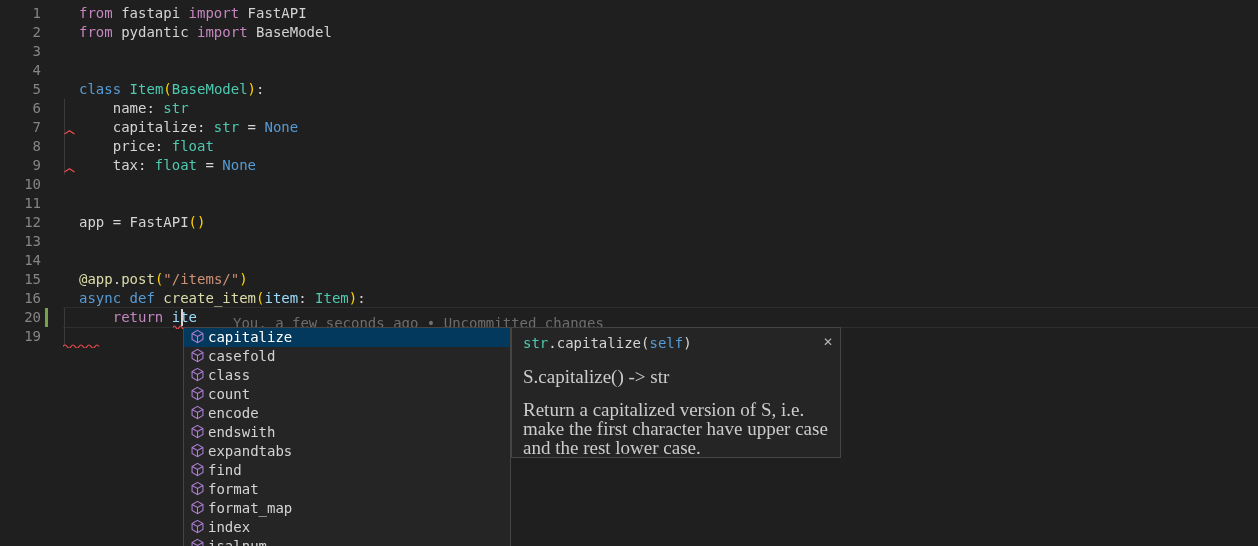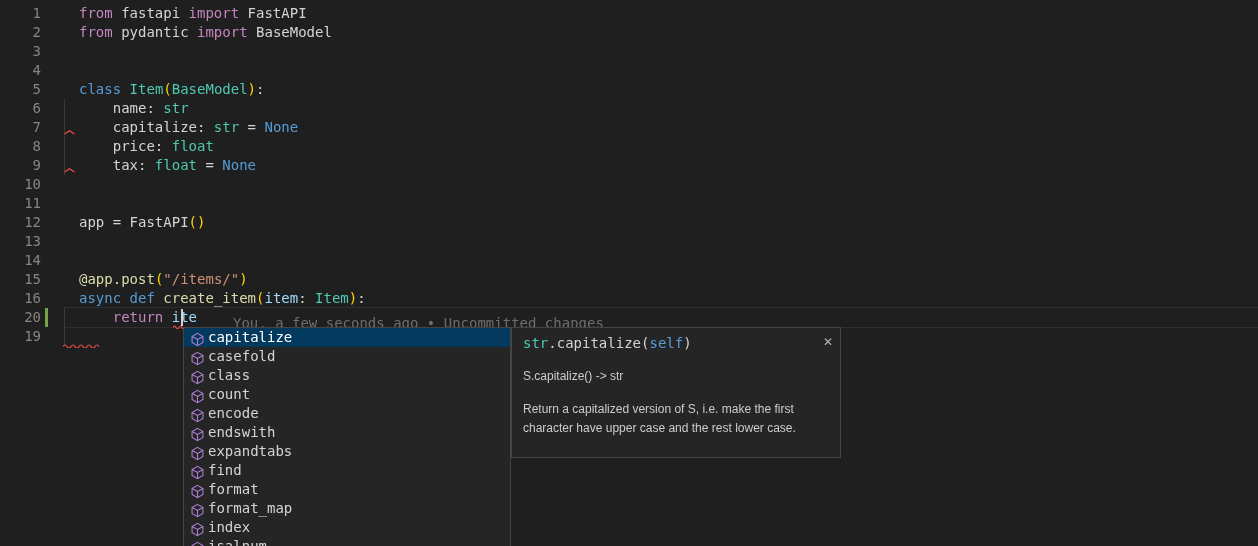--- a/index.html
+++ b/index.html
@@ -35,34 +35,34 @@
   .cursor{position:absolute;left:181px;top:309px;width:2px;height:17px;
       background:var(--c-cursor,#d4d4d4);}
   .blame{position:absolute;left:233px;top:308px;height:19px;line-height:19px;
       color:var(--c-blame,#6e6e6e);white-space:pre;margin-top:6px;}
   
   .sq{position:absolute;}
   
   .suggest{position:absolute;left:183px;top:327px;width:328px;height:240px;
       background:var(--c-widgetBg,#252526);border:1px solid var(--c-widgetBorder,#454545);
       box-sizing:border-box;}
-  .srow{display:flex;align-items:flex-end;height:19px;padding-left:5px;cursor:pointer;}
+  .srow{display:flex;align-items:flex-start;height:19px;padding-left:5px;cursor:pointer;}
   .srow.selected{background:var(--c-selectionBg,#04395E);}
   .srow .micon{width:16px;height:16px;flex:0 0 16px;margin-right:3px;display:flex;
       align-items:center;justify-content:center;}
   .srow .slabel{color:var(--c-plain,#d4d4d4);white-space:pre;}
   .srow.selected .slabel{color:#ffffff;}
   
   .docs{position:absolute;left:511px;top:327px;width:330px;height:131px;
       background:var(--c-widgetBg,#252526);border:1px solid var(--c-widgetBorder,#454545);
       box-sizing:border-box;padding:6px 11px 0 11px;}
   .docs .sig{white-space:pre;height:19px;line-height:19px;}
   .docs .close{position:absolute;right:7px;top:5px;color:#b8b8b8;font-size:12px;
       cursor:pointer;font-family:"Liberation Sans",sans-serif;}
-  .docs .body{font-family:Liberation Sans, sans-serif;font-size:12px;line-height:19px;
+  .docs .body{font-family:Liberation Serif, serif;font-size:19px;line-height:19px;
       color:#cccccc;}
   .docs .summary{margin-top:14px;}
   .docs .desc{margin-top:14px;}
 </style>
 </head>
 <body>
 
 <div class="stage">
 
   <div class="cur-line-box"></div>

